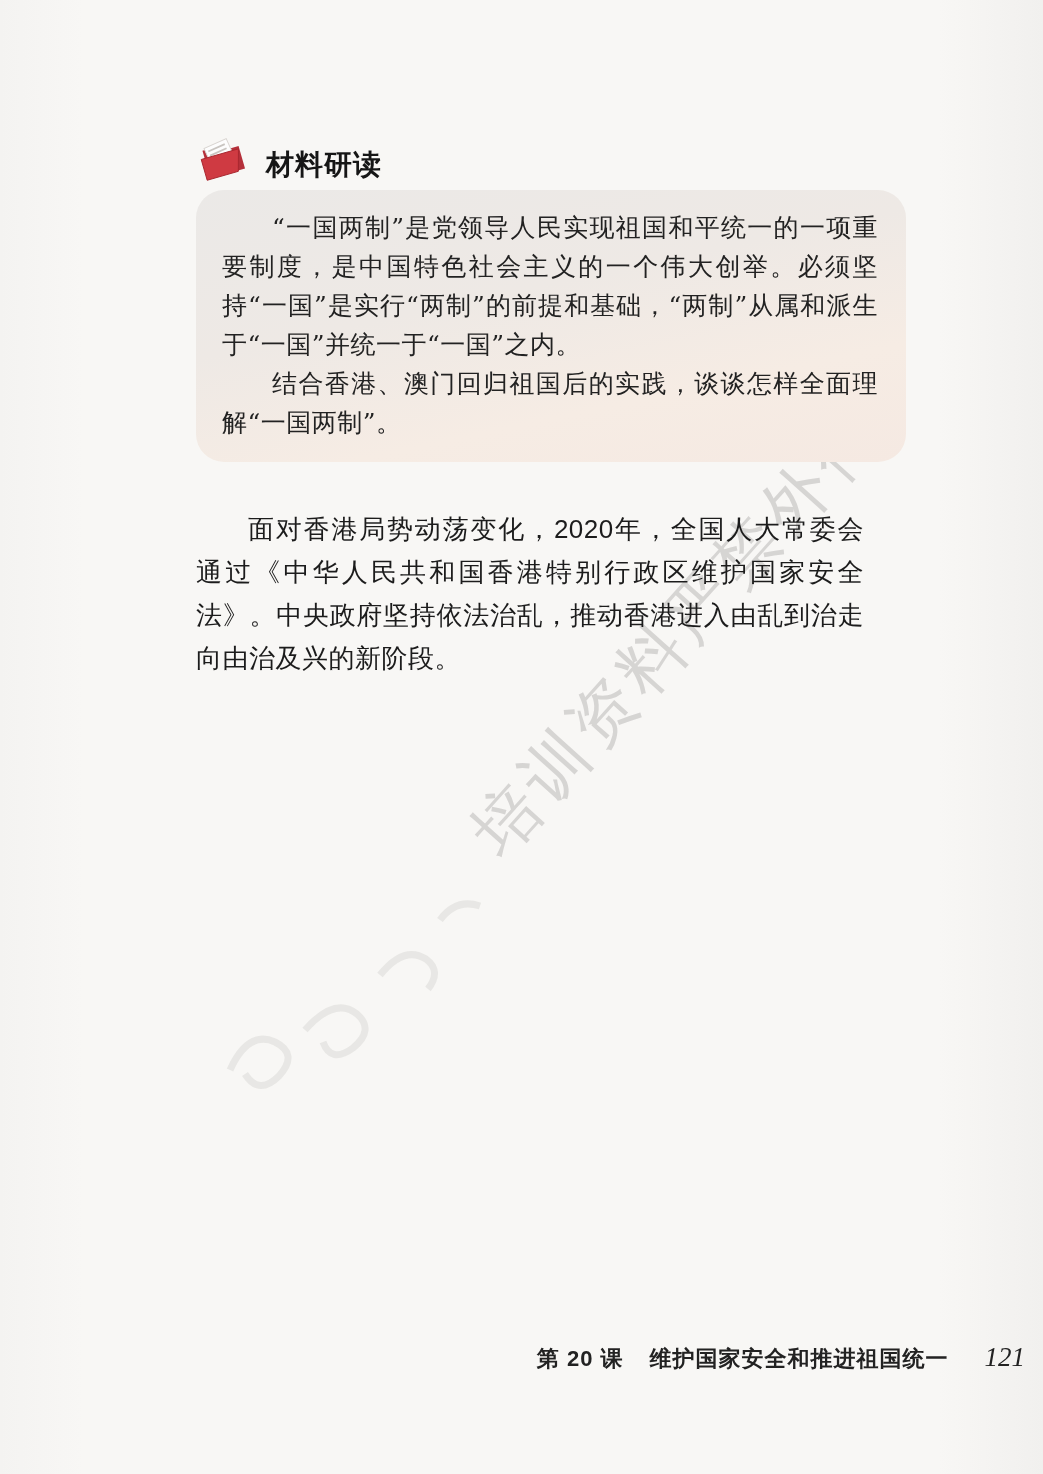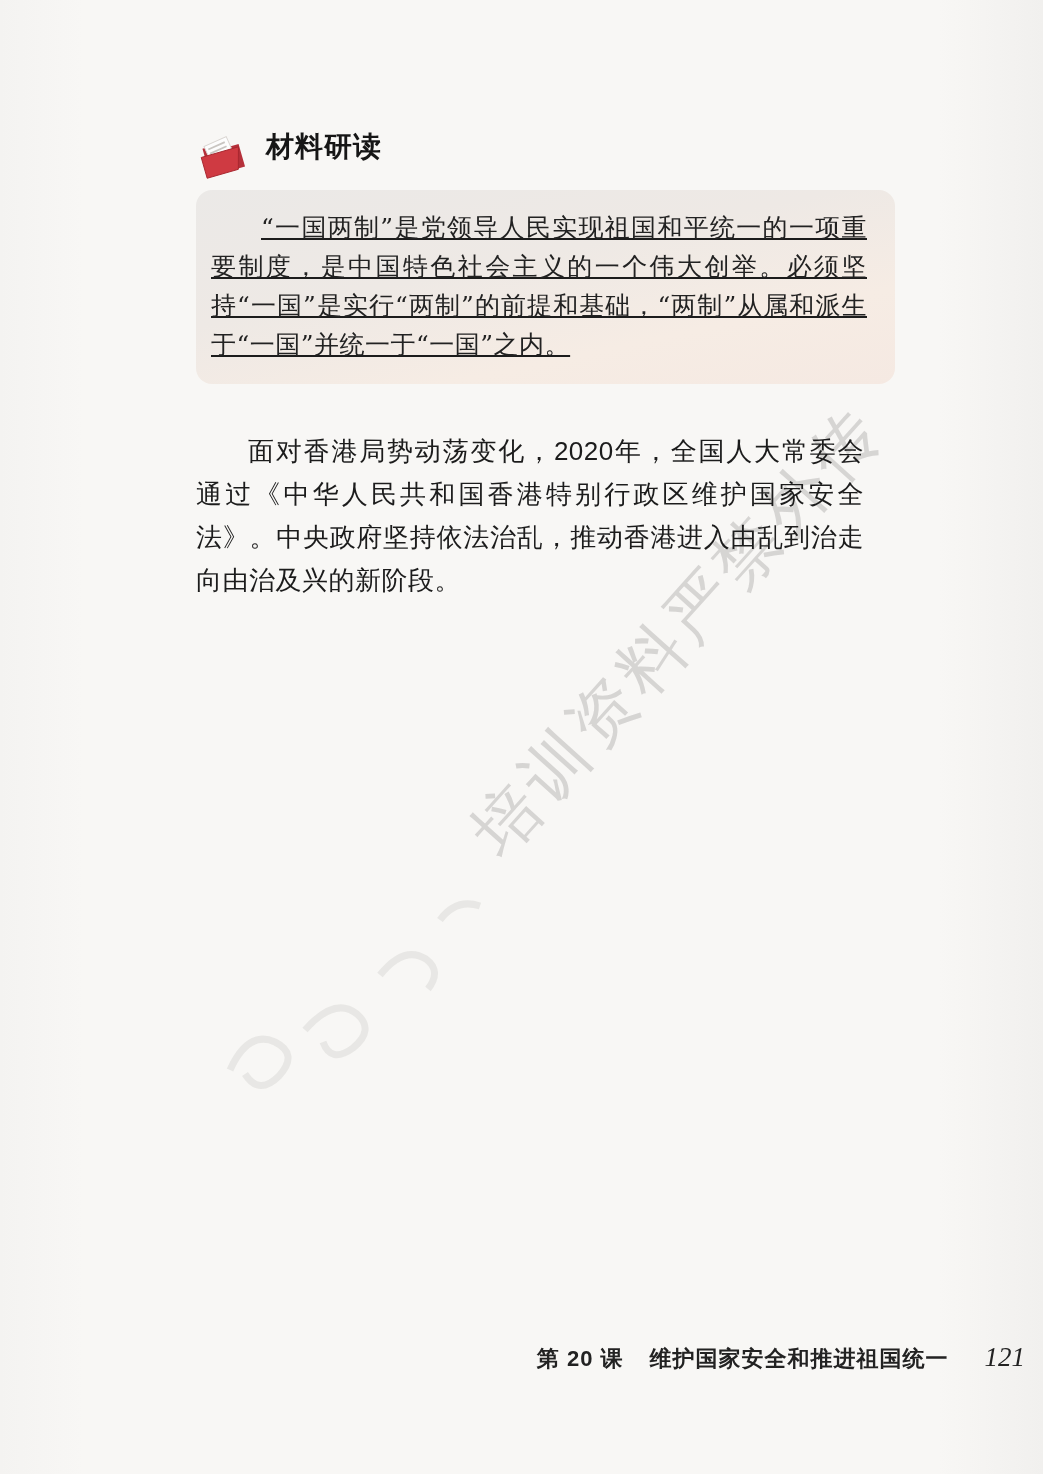--- a/index.html
+++ b/index.html
@@ -26,35 +26,34 @@
   .bodypara{
     margin:0;
     font-size:26px;
     line-height:43px;
     text-align:justify;
     text-indent:2em;
     letter-spacing:0.5px;
   }
   .material{margin-top:30px;}
   .material-header{
-    display:flex;align-items:flex-start;gap:16px;
+    display:flex;align-items:flex-end;gap:16px;
     height:56px;
   }
   .material-title{
     font-size:28px;font-weight:bold;color:#161616;letter-spacing:1px;
   }
   .material-panel{
     position:relative;
     width:656px;
     margin-left:0px;
     margin-top:6px;
-    border-radius:16px;
+    border-radius:28px;
     background:linear-gradient(168deg,#ebe9e7 0%,#eee9e5 40%,#f6ece4 72%,#f5e9e2 100%);
-    padding:18px 28px 20px 15px;
-    text-decoration:underline;
+    padding:18px 28px 20px 26px;
   }
   .material-panel p{
     margin:0;
     font-family:"DejaVu Serif","Liberation Serif",serif;
     font-size:25px;
     line-height:39px;
     text-align:justify;
     text-indent:2em;
     letter-spacing:0.5px;
     color:#222;
@@ -120,20 +119,21 @@
               <path d="M6 26 h43 l-7 24 h-36 z" fill="#cf3a42"></path>
               <path d="M6 26 h43 l-7 24 h-36 z" fill="none" stroke="#a8262f" stroke-width="1"></path>
             </g>
           </svg>
         </span>
         <span class="material-title">材料研读</span>
       </div>
 
       <div class="material-panel">
         <p>“一国两制”是党领导人民实现祖国和平统一的一项重要制度，是中国特色社会主义的一个伟大创举。必须坚持“一国”是实行“两制”的前提和基础，“两制”从属和派生于“一国”并统一于“一国”之内。</p>
+        <p>结合香港、澳门回归祖国后的实践，谈谈怎样全面理解“一国两制”。</p>
       </div>
     </div>
 
     <p class="bodypara para2">面对香港局势动荡变化，2020年，全国人大常委会通过《中华人民共和国香港特别行政区维护国家安全法》。中央政府坚持依法治乱，推动香港进入由乱到治走向由治及兴的新阶段。</p>
 
   </div>
 
   <div class="footer">
     <span class="footer-lesson">第 20 课</span>
     <span class="footer-chapter">维护国家安全和推进祖国统一</span>

